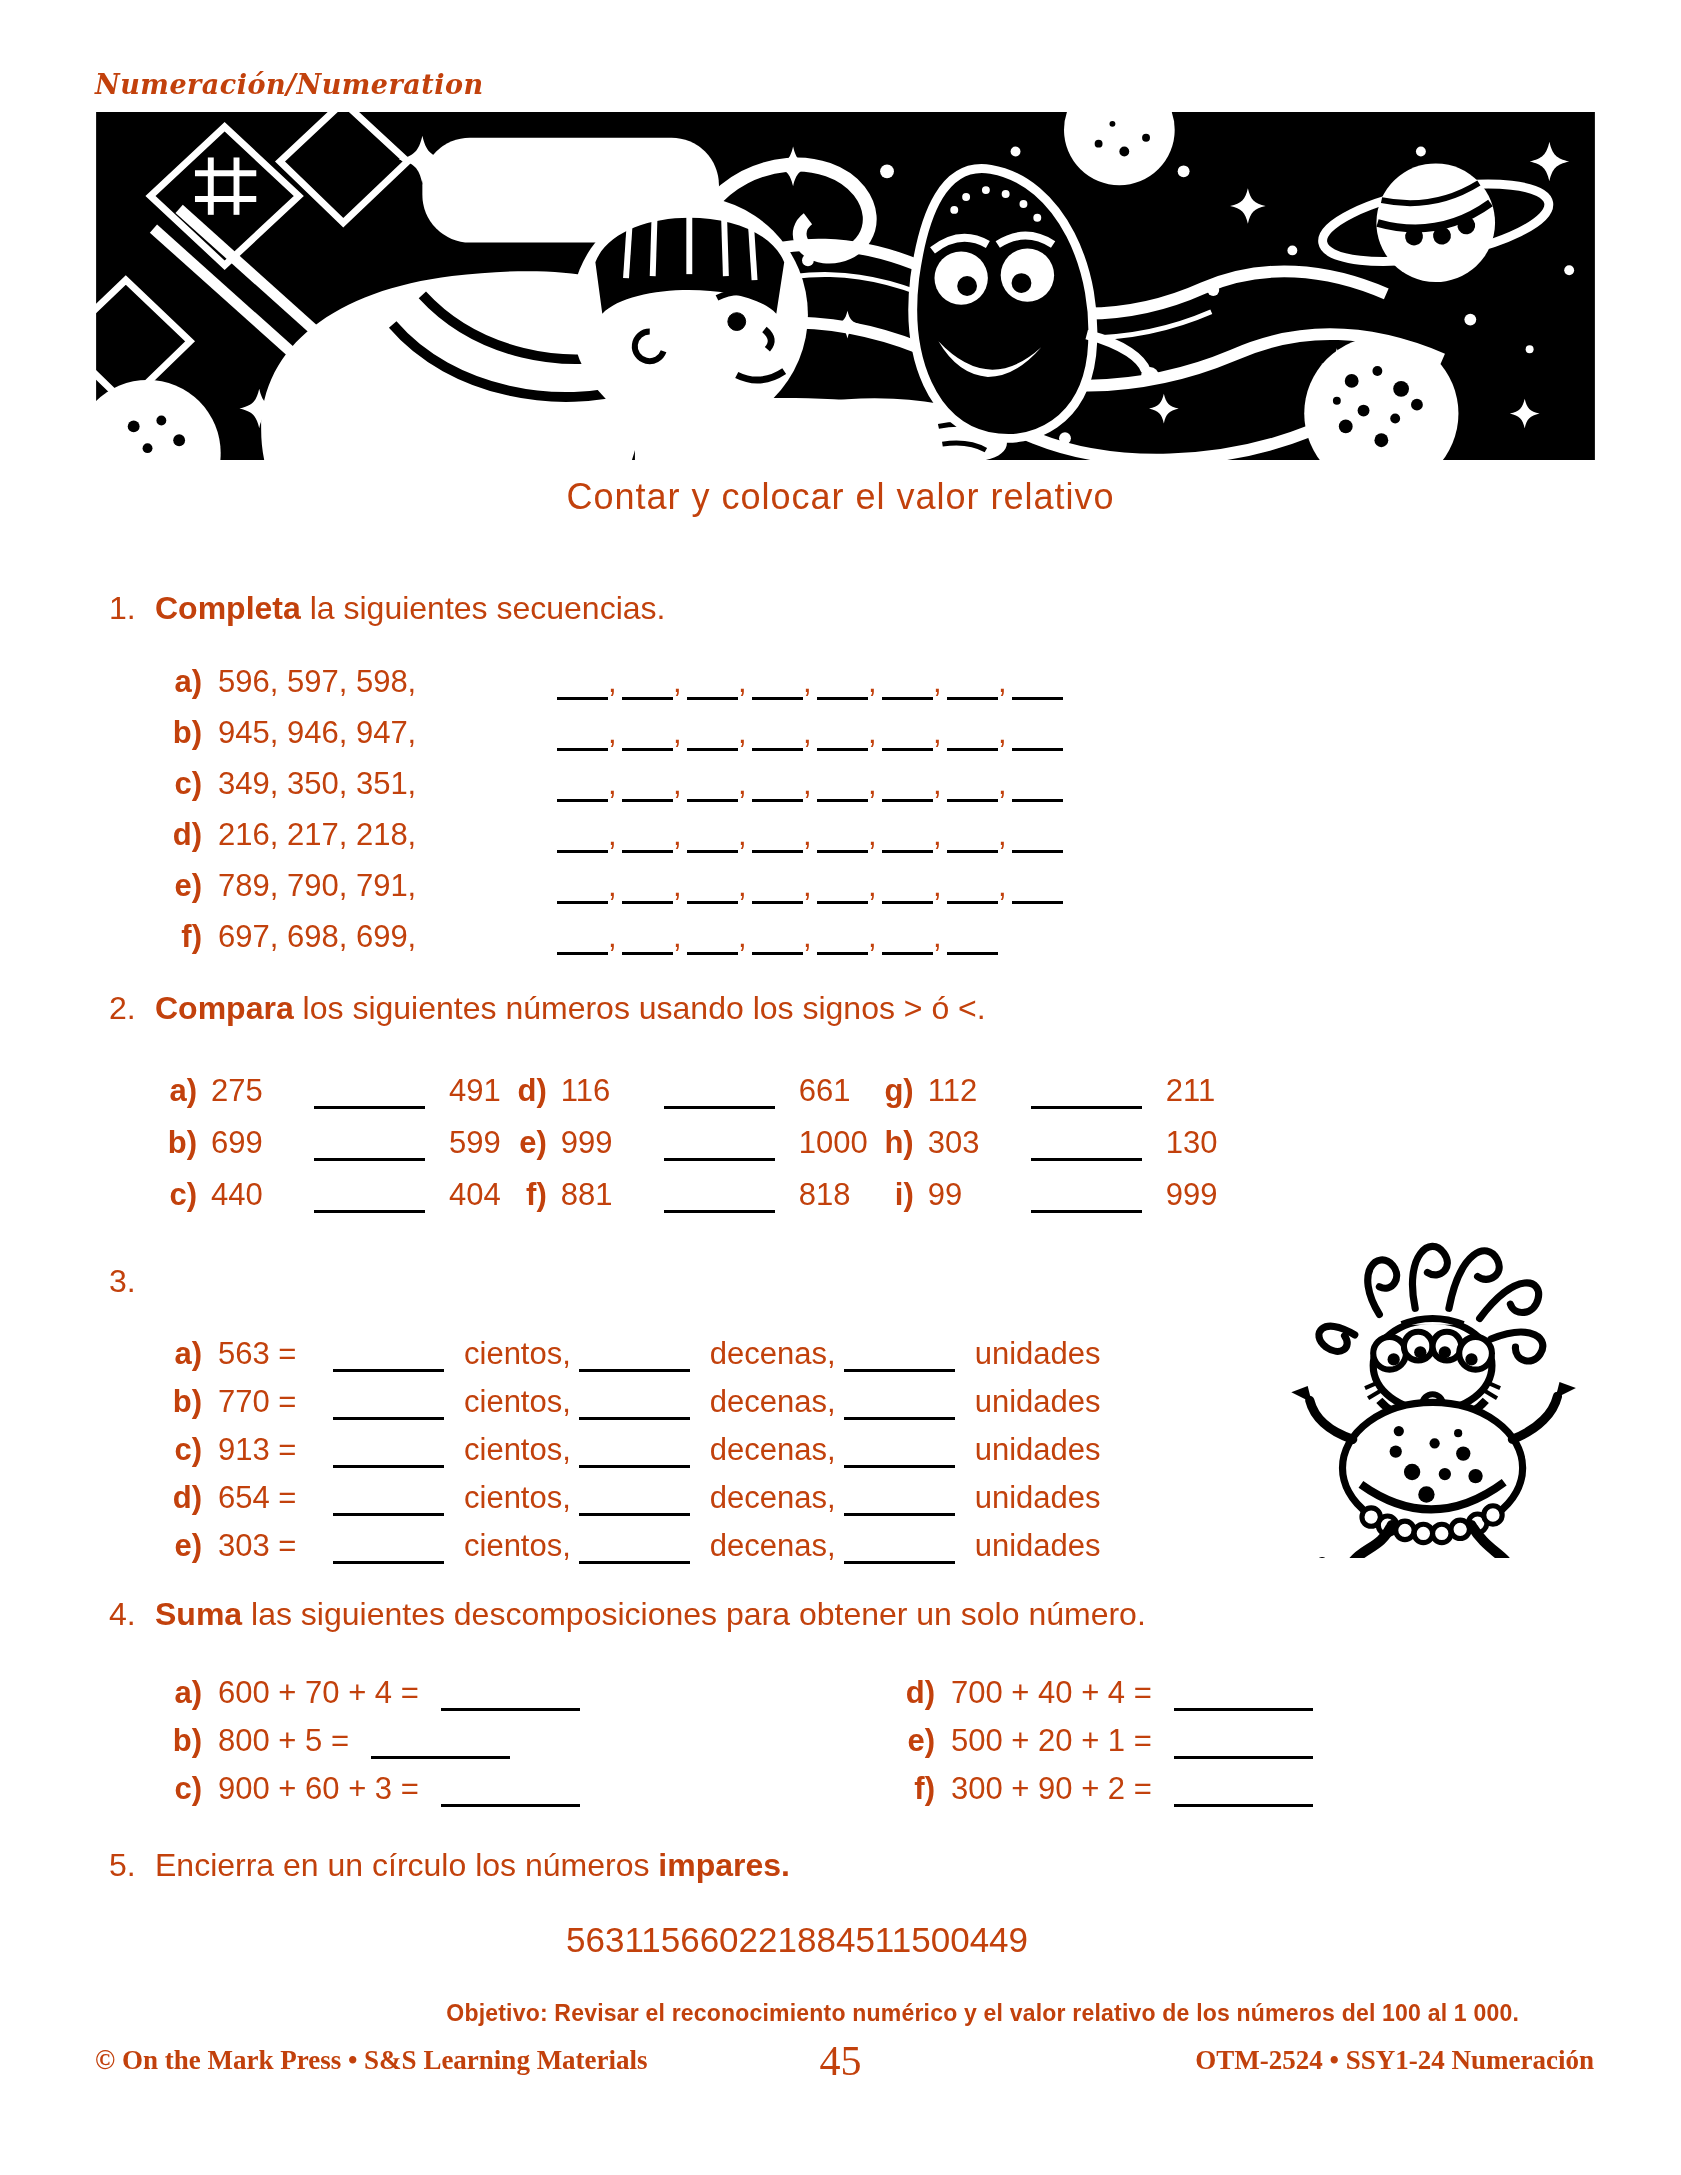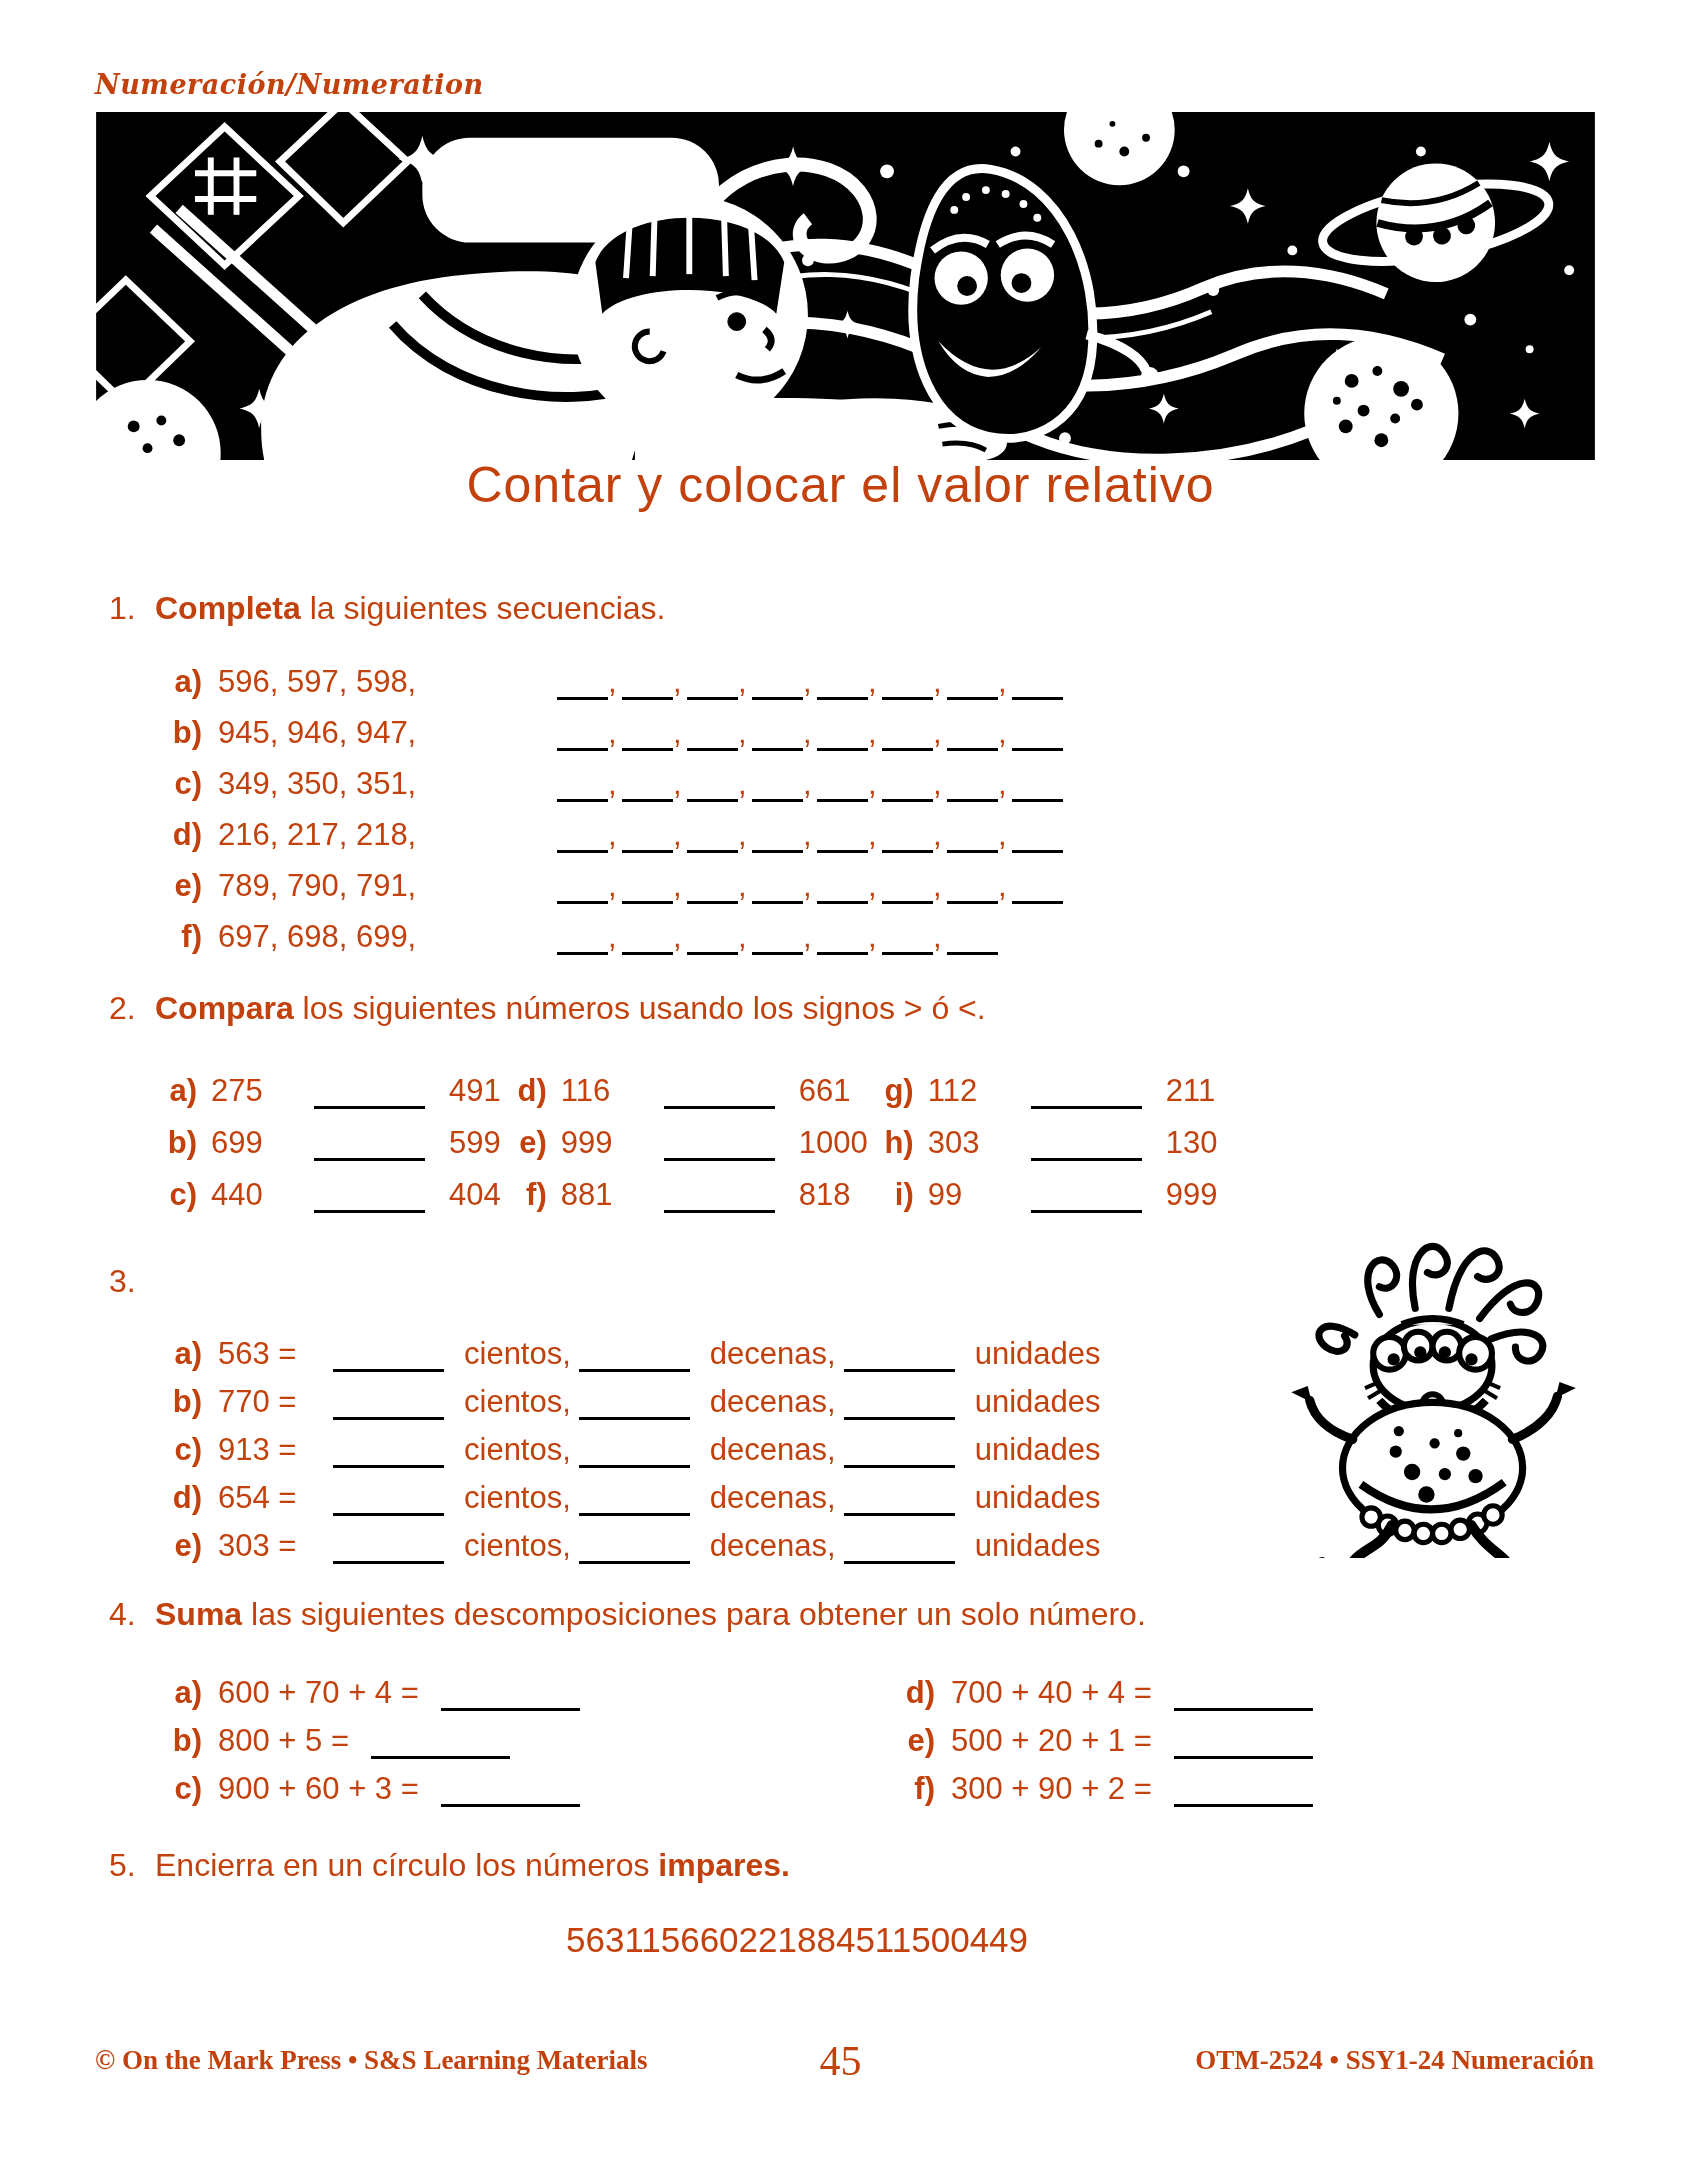--- a/index.html
+++ b/index.html
@@ -11,22 +11,22 @@
 
   .header-label{
     position:absolute; left:95px; top:69px;
     font-family:"DejaVu Serif","Liberation Serif",serif;
     font-weight:bold; font-style:italic; font-size:27px; letter-spacing:0.5px;
   }
   .banner{position:absolute; left:95px; top:112px; width:1501px; height:348px;}
   .banner svg{display:block;}
 
   .page-title{
-    position:absolute; left:0; top:456px; width:100%;
-    text-align:center; font-size:50px; letter-spacing:1px;
+    position:absolute; left:0; top:476px; width:100%;
+    text-align:center; font-size:36px; letter-spacing:1px;
   }
 
   .section{position:absolute; left:109px; font-size:31px;}
   .sec-heading{display:flex; align-items:baseline; font-size:32px;}
   .sec-num{width:46px; flex:none;}
   .sec-heading b{font-weight:700;}
 
   .rows{margin-left:42px;}
   .ex-row{display:flex; align-items:flex-end; height:51px;}
   .item-label{flex:none; width:51px; text-align:right; font-weight:700; padding-right:16px;}
@@ -738,19 +738,20 @@
       <span>115</span>
       <span>660</span>
       <span>221</span>
       <span>884</span>
       <span>511</span>
       <span>500</span>
       <span>449</span>
     </div>
   </div>
 
+  <div class="objective">Objetivo: Revisar el reconocimiento numérico y el valor relativo de los números del 100 al 1 000.</div>
 
   <div class="footer-left">© On the Mark Press • S&amp;S Learning Materials</div>
   <div class="footer-page">45</div>
   <div class="footer-right">OTM-2524 • SSY1-24 Numeración</div>
 
 </div>
 
 
 </body></html>

